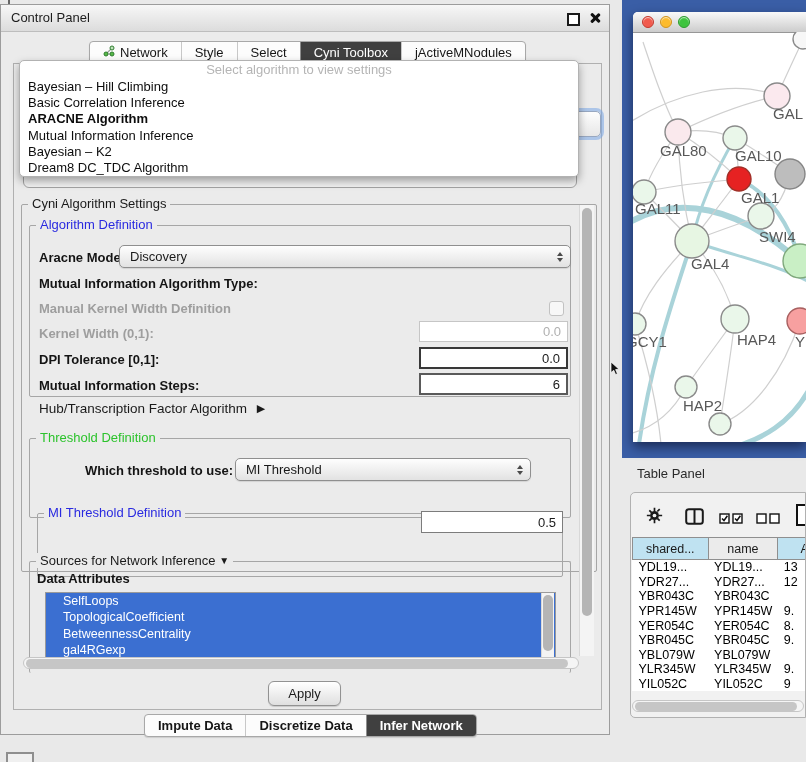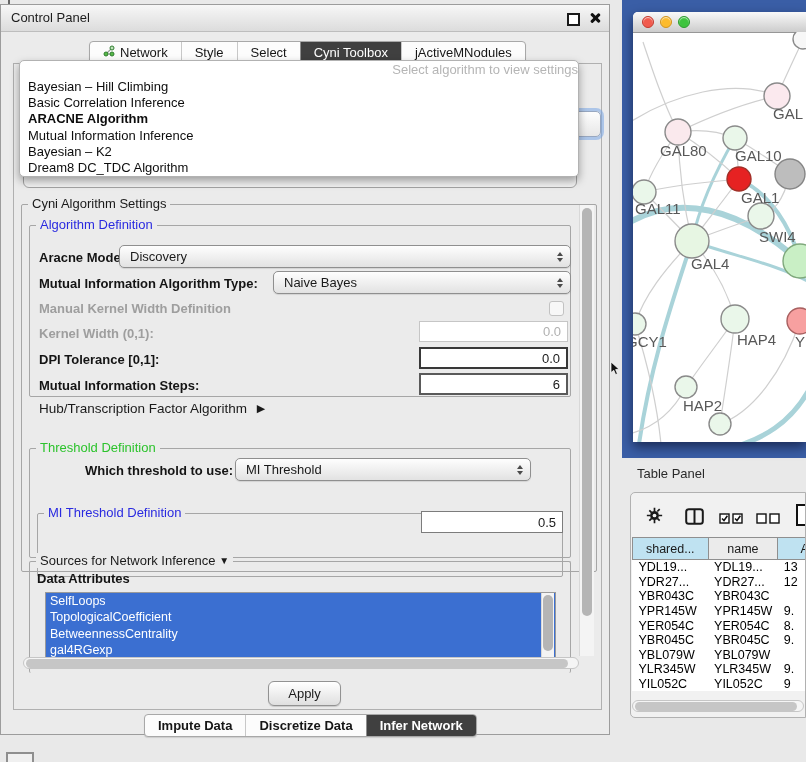--- a/index.html
+++ b/index.html
@@ -30,35 +30,35 @@
   .dislabel{color:#9e9e9e !important}
   .combo{position:absolute;height:23px;border:1px solid #8f8f8f;border-radius:5px;background:linear-gradient(#fefefe,#e2e2e2);
          box-sizing:border-box;display:flex;align-items:center;padding:0 22px 0 10px;font-size:13px;box-shadow:0 1px 1px rgba(0,0,0,.1)}
   .spin{position:absolute;right:7px;top:50%;transform:translateY(-50%);display:flex;flex-direction:column;gap:2px}
   .tri-up{width:0;height:0;border-left:3.5px solid transparent;border-right:3.5px solid transparent;border-bottom:4.5px solid #4a4a4a}
   .tri-dn{width:0;height:0;border-left:3.5px solid transparent;border-right:3.5px solid transparent;border-top:4.5px solid #4a4a4a}
   .field{position:absolute;background:#fff;font-size:13px;box-sizing:border-box;display:flex;align-items:center;justify-content:flex-end;padding:0 6px}
   
   #algo-popup{left:18px;top:55px;width:560px;height:117px;background:#fff;border:1px solid #b2b2b2;border-radius:5px;
               box-shadow:0 4px 9px rgba(0,0,0,.35);z-index:50;box-sizing:border-box}
-  #algo-placeholder{width:100%;text-align:right;color:#b5b5b5;font-size:13px;line-height:18px}
+  #algo-placeholder{width:100%;text-align:center;color:#b5b5b5;font-size:13px;line-height:18px}
   .algo-item{padding:0 0 0 8px;font-size:13px;line-height:16.2px;color:#0d0d0d;white-space:nowrap}
   .algo-item.sel{font-weight:bold}
   
   #ghost-combo{left:22px;top:150px;width:552px;height:31px;border:1px solid #a3a3a3;border-radius:6px;background:#f2f2f2;z-index:1}
   #ghost-spinner{left:572px;top:106px;width:26px;height:24px;border:1px solid #97a7c0;border-radius:5px;
                  background:linear-gradient(#fdfdfd,#e7e7e7);box-shadow:0 0 0 3px rgba(120,165,230,.55);z-index:1}
   
   .vsb-track{position:absolute;background:#f4f4f4;border-left:1px solid #d8d8d8}
   .vsb-thumb{position:absolute;left:1px;width:10px;border-radius:6px;background:#b5b5b5}
   .hsb-track{position:absolute;background:#f5f5f5;border:1px solid #c6c6c6;border-radius:7px;box-sizing:border-box}
   .hsb-thumb{position:absolute;top:1px;height:9px;border-radius:5px;background:#c6c6c6}
   
   #attr-list{left:44px;top:587px;width:511px;height:66px;background:#fff;border:1px solid #9a9a9a;box-sizing:border-box;overflow:hidden}
-  .attr-item{height:16.3px;line-height:16.3px;padding-left:4px;font-size:12.5px;color:#fff;background:#3b6fd1;white-space:nowrap}
+  .attr-item{height:16.3px;line-height:16.3px;padding-left:17px;font-size:12.5px;color:#fff;background:#3b6fd1;white-space:nowrap}
   
   #apply-btn{left:267px;top:676px;width:71px;height:23px;border:1px solid #929292;border-radius:6px;
              background:linear-gradient(#ffffff,#dfdfdf);display:flex;align-items:center;justify-content:center;
              font-size:13px;box-shadow:0 1px 1px rgba(0,0,0,.15)}
   
   #desktop{left:622px;top:0;width:184px;height:458px;background:#3a5ea6}
   #net-window{left:633px;top:12px;width:173px;height:430px;background:#fff;border-radius:5px 0 0 0;
               box-shadow:0 5px 12px rgba(0,0,20,.55)}
   #net-titlebar{left:0;top:0;width:100%;height:20px;background:linear-gradient(#f9f9f9,#cccccc);
                 border-bottom:1px solid #979797;border-radius:5px 0 0 0}
@@ -145,42 +145,35 @@
   </div>
   <span class="blabel" style="left:38px;top:245px">Aracne Mode:</span>
   <div class="combo" style="left:118px;top:240px;width:452px">
     <span>Discovery</span>
     <span class="spin">
         <span class="tri-up"></span>
         <span class="tri-dn"></span>
       </span>
   </div>
   <span class="blabel" style="left:38px;top:271px">Mutual Information Algorithm Type:</span>
-  <div class="combo" style="left:272px;top:266px;width:298px">
-    <span>Naive Bayes</span>
-    <span class="spin">
-        <span class="tri-up"></span>
-        <span class="tri-dn"></span>
-      </span>
-  </div>
   <span class="blabel dislabel" style="left:38px;top:296px">Manual Kernel Width Definition</span>
   <div class="abs" style="left:548px;top:296px;width:13px;height:13px;border:1px solid #c2c2c2;border-radius:3px;background:#f7f7f7"></div>
   <span class="blabel dislabel" style="left:38px;top:321px">Kernel Width (0,1):</span>
   <div class="field" style="left:418px;top:316px;width:149px;height:21px;border:1px solid #c6c6c6;color:#b0b0b0">0.0</div>
   <span class="blabel" style="left:38px;top:347px">DPI Tolerance [0,1]:</span>
   <div class="field" style="left:418px;top:342px;width:149px;height:22px;border:2px solid #383838">0.0</div>
   <span class="blabel" style="left:38px;top:373px">Mutual Information Steps:</span>
   <div class="field" style="left:418px;top:368px;width:149px;height:22px;border:2px solid #5a5a5a">6</div>
 
   <span class="abs" style="left:38px;top:396px;font-size:13.5px">
     <span>Hub/Transcription Factor Algorithm</span>
     <span style="font-size:11px;position:relative;top:-1px;margin-left:6px">▶</span>
   </span>
 
-  <div class="group" style="left:28px;top:443px;width:542px;height:110px">
+  <div class="group" style="left:28px;top:433px;width:542px;height:80px">
     <span class="gtitle" style="color:#2cc32c">Threshold Definition</span>
   </div>
   <span class="blabel" style="left:84px;top:458px">Which threshold to use:</span>
   <div class="combo" style="left:234px;top:453px;width:296px">
     <span>MI Threshold</span>
     <span class="spin">
         <span class="tri-up"></span>
         <span class="tri-dn"></span>
       </span>
   </div>

